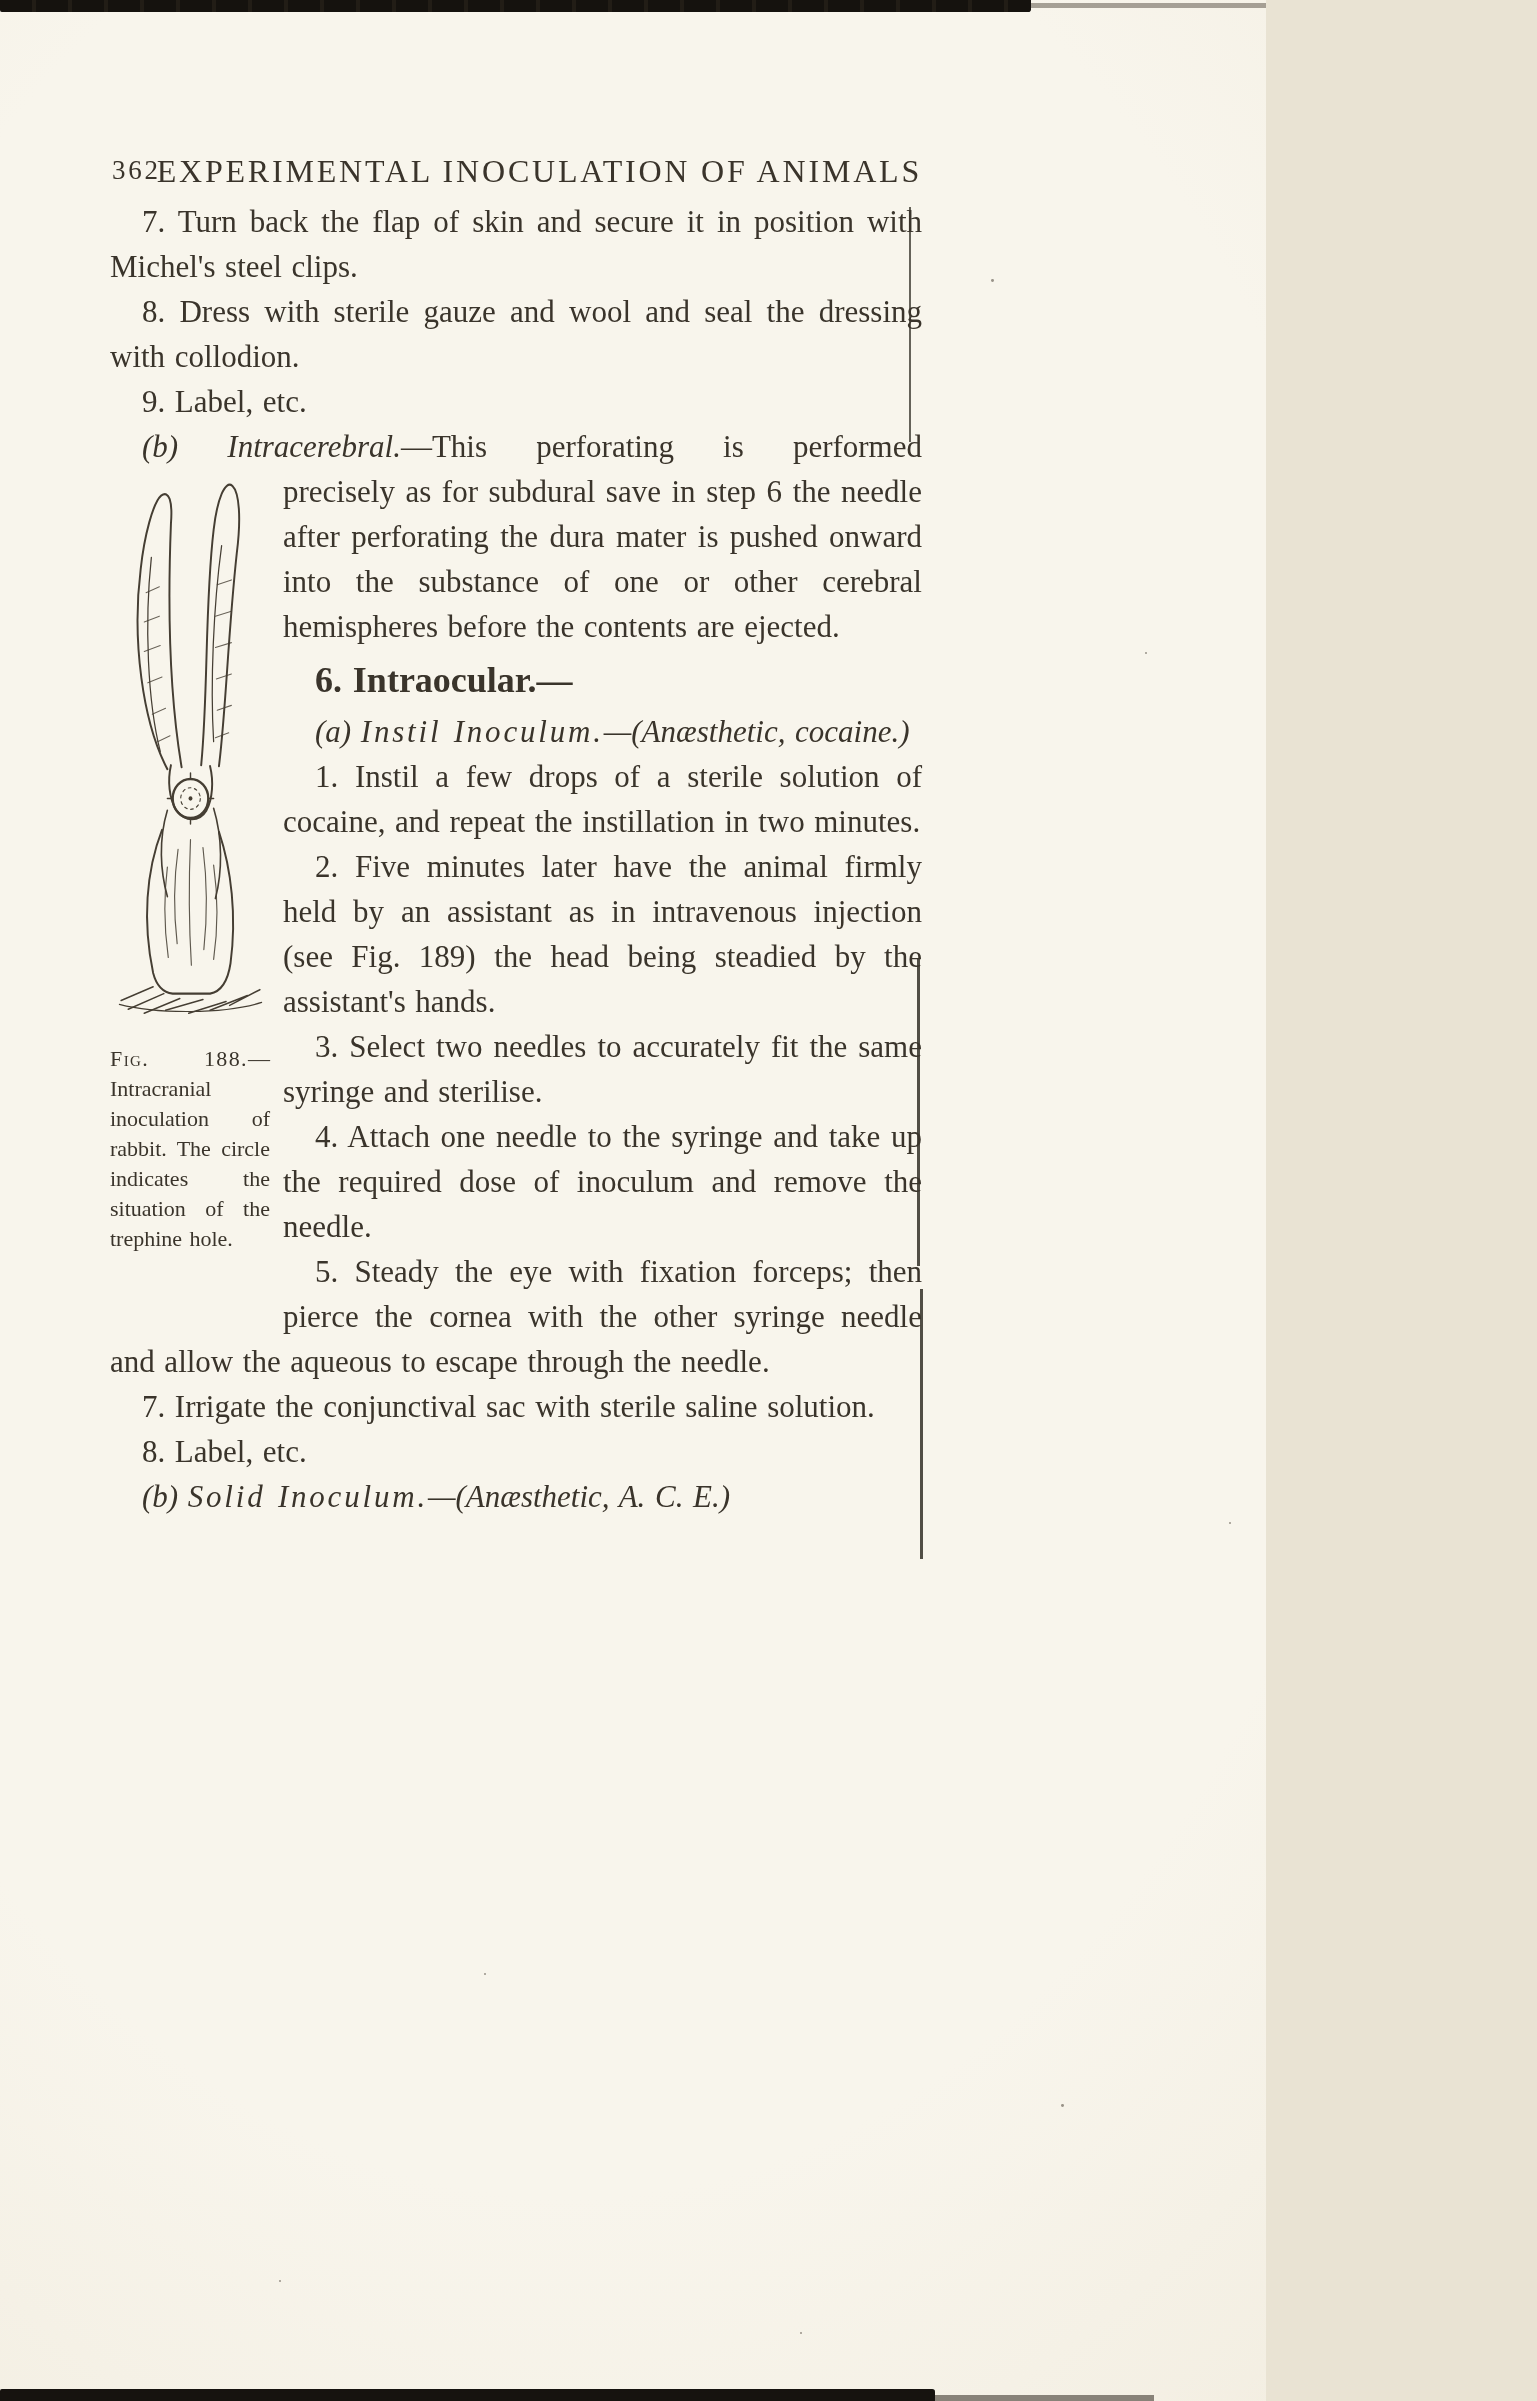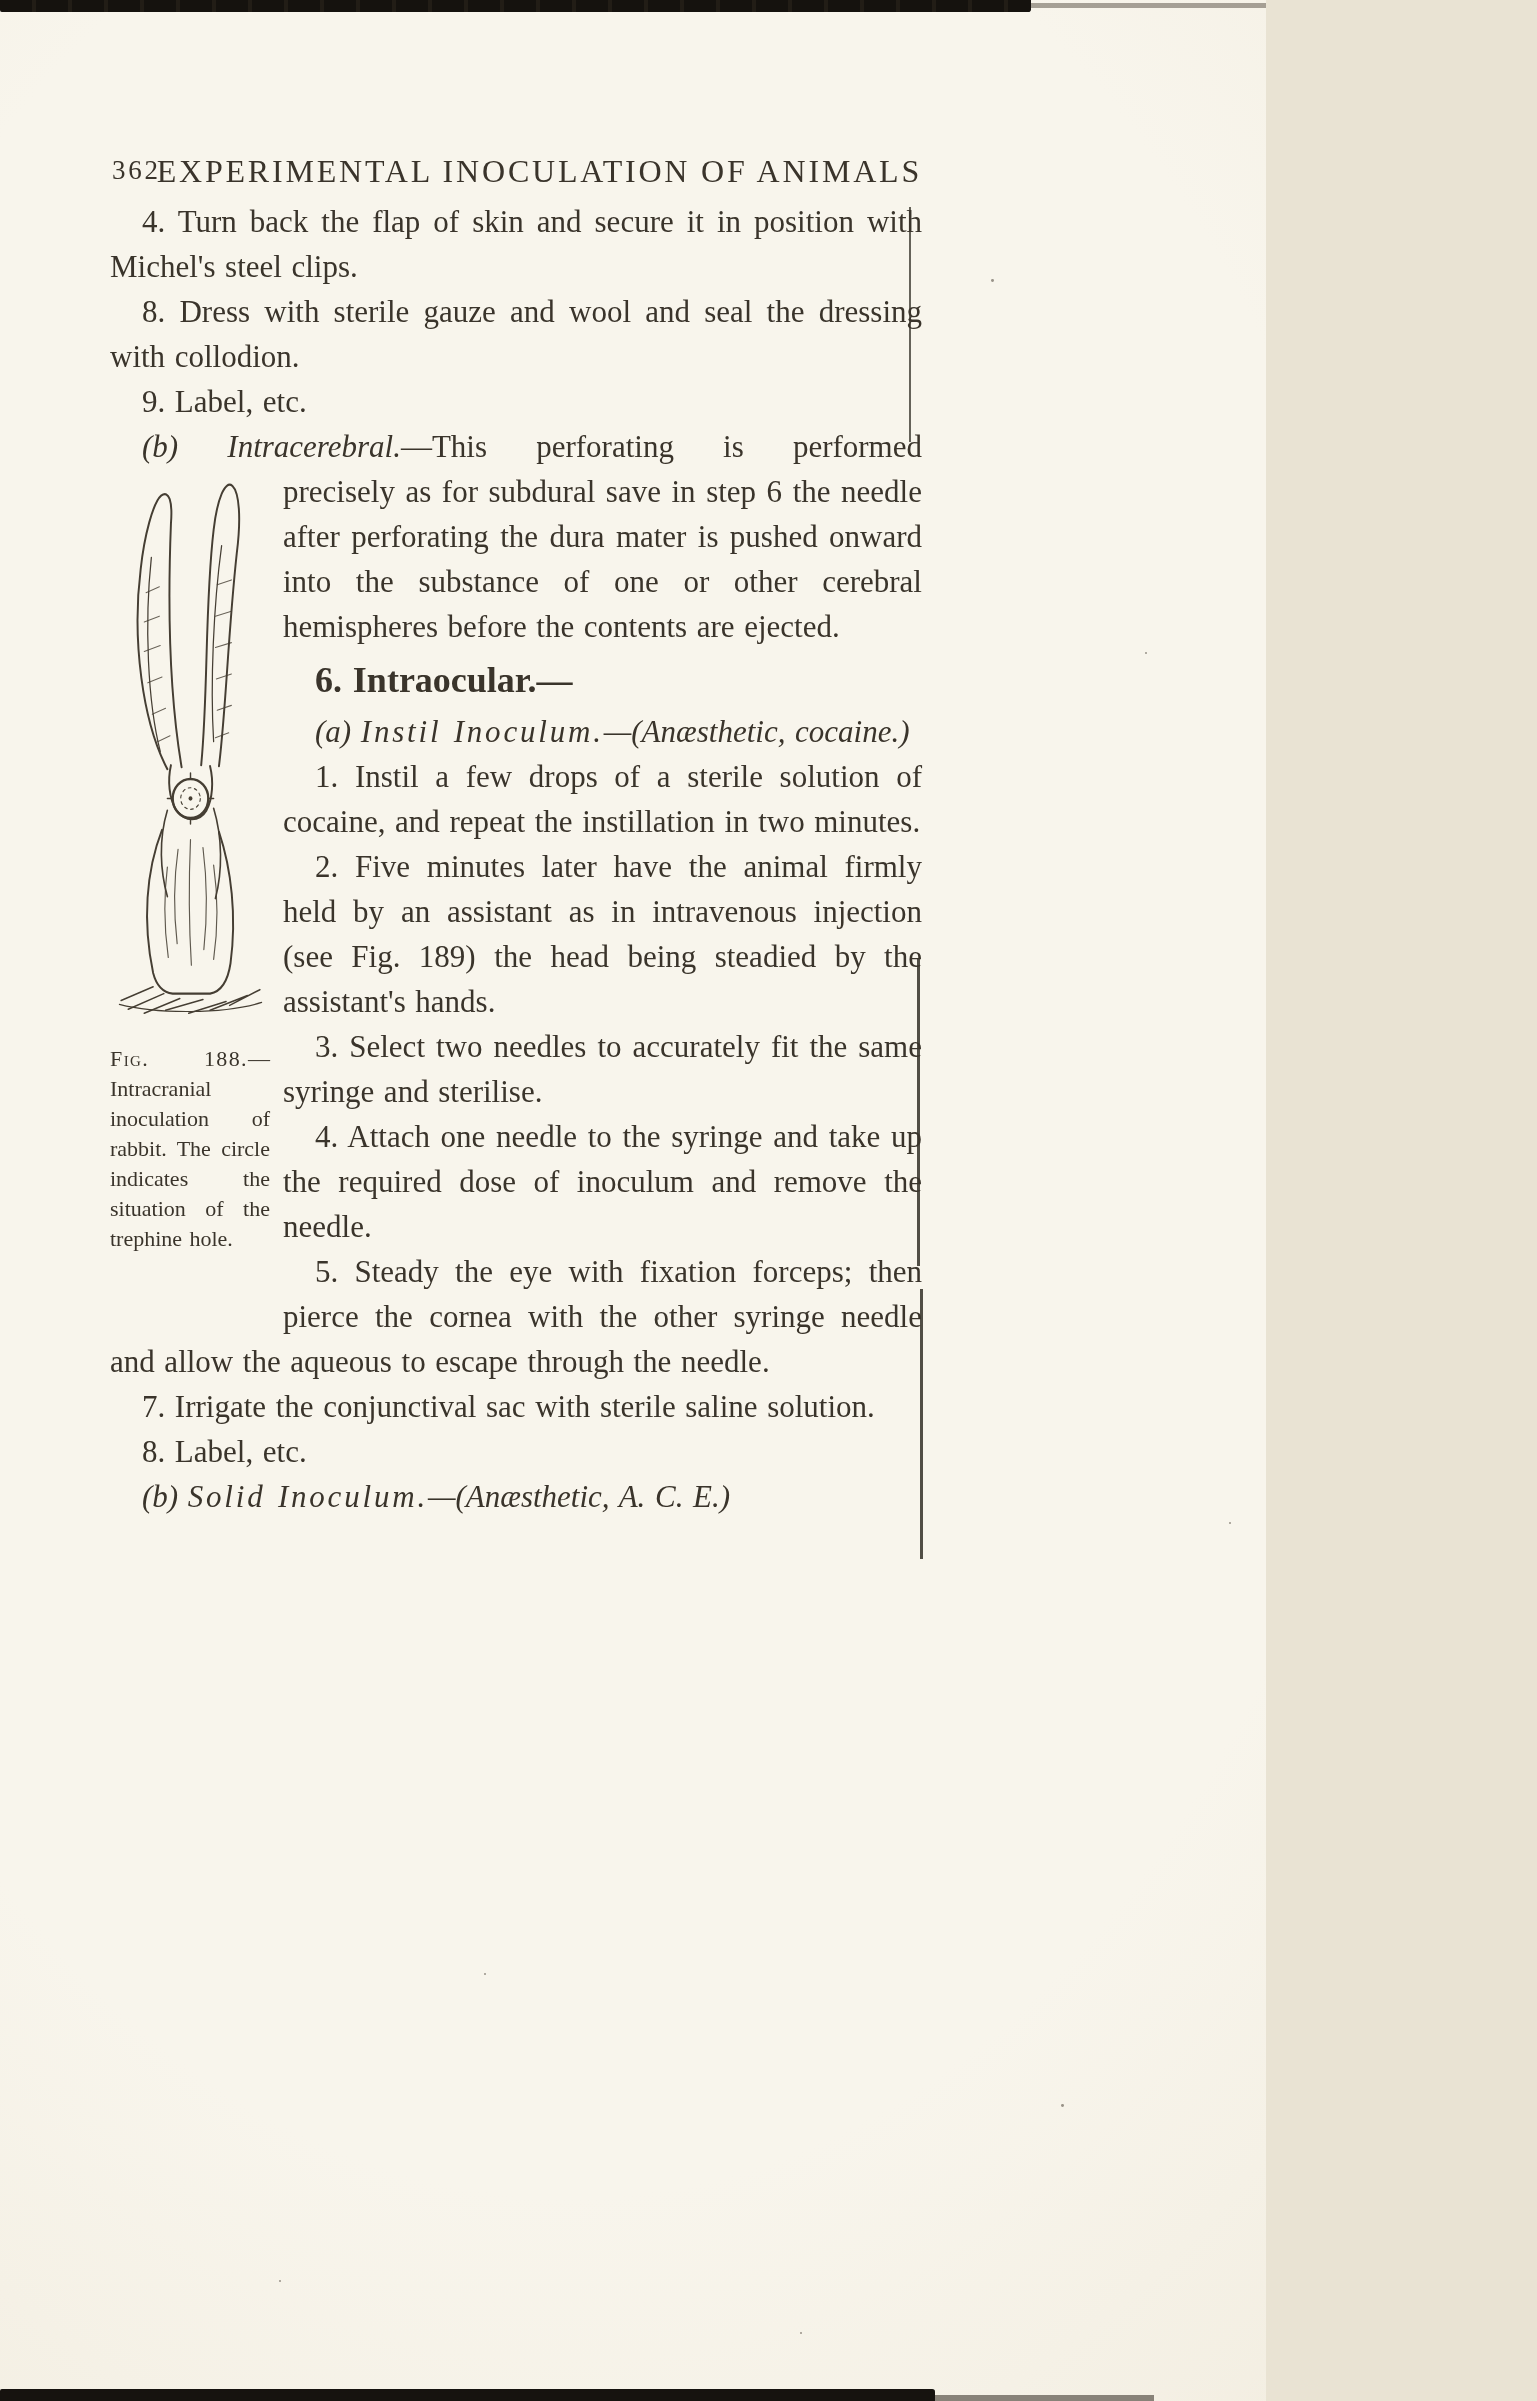--- a/index.html
+++ b/index.html
@@ -73,21 +73,21 @@
   <i class="speck s6"></i>
   <i class="speck s7"></i>
   <i class="speck s8"></i>
 
   <header class="running-head">
     <span class="folio">362</span>
     <span class="head-title">EXPERIMENTAL INOCULATION OF ANIMALS</span>
   </header>
 
   <main class="text-block">
-    <p class="indent">4. Turn back the flap of skin and secure it in position with Michel's steel clips.</p>
+    <p class="indent">7. Turn back the flap of skin and secure it in position with Michel's steel clips.</p>
     <p class="indent">8. Dress with sterile gauze and wool and seal the dressing with collodion.</p>
     <p class="indent">9. Label, etc.</p>
 
     <p class="lead"><span class="italic">(b) Intracerebral.</span><span>—This perforating is performed</span></p>
 
     <div class="wrap-section">
 
       <figure class="fig">
         <svg viewBox="0 0 172 560" width="153" height="549" preserveAspectRatio="none">
           <g fill="none" stroke="#453e33" stroke-width="2.2" stroke-linecap="round">

